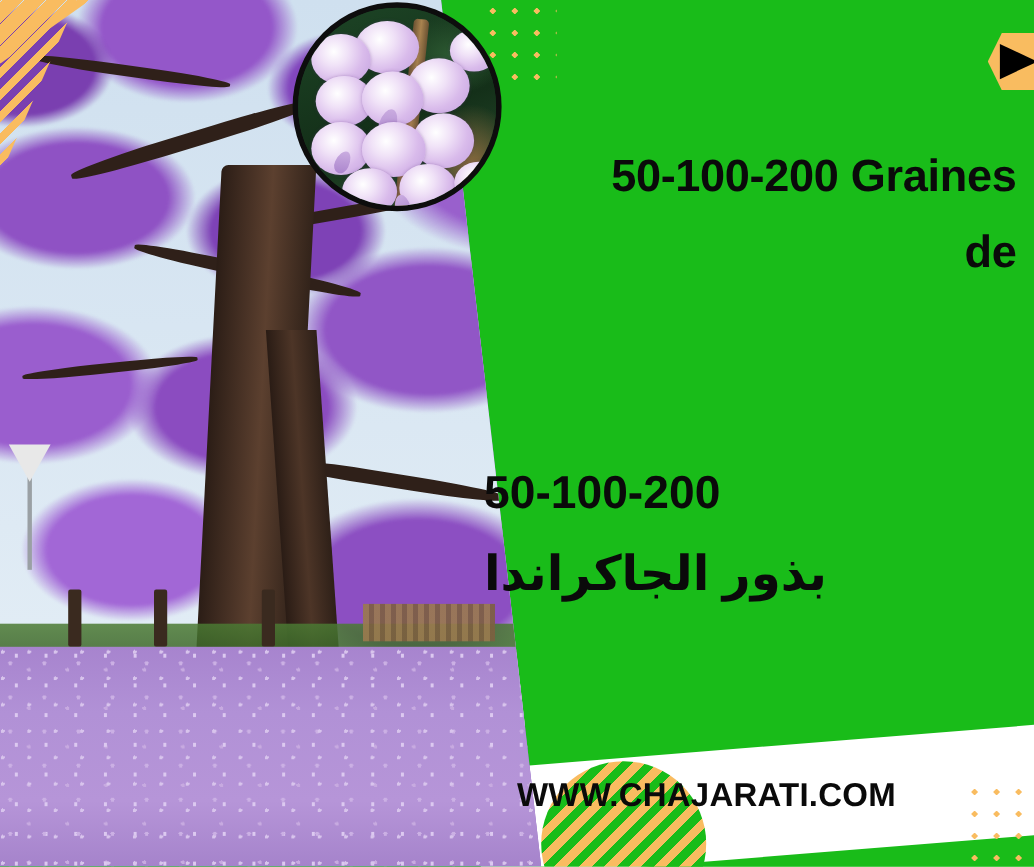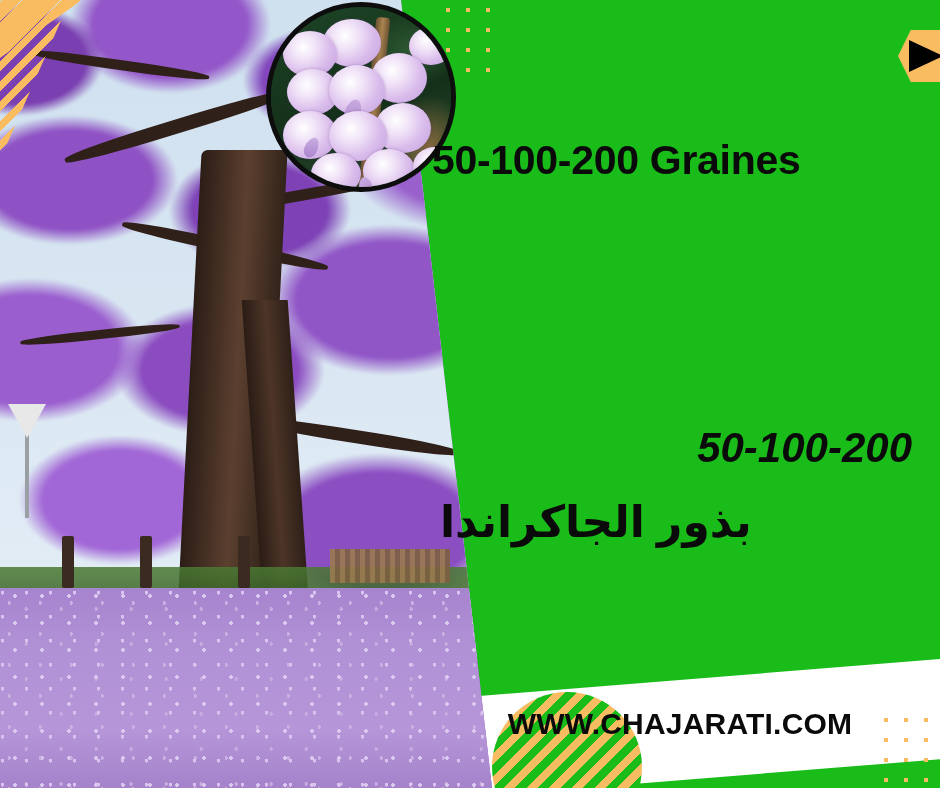--- a/index.html
+++ b/index.html
@@ -213,41 +213,41 @@
     position:absolute;border-radius:50% 50% 50% 50%/60% 60% 40% 40%;
     background:linear-gradient(160deg,#cdb0e2,#a982cc);
   }
   .d1{left:74px;top:92px;width:16px;height:26px;transform:rotate(18deg);}
   .d2{left:88px;top:170px;width:14px;height:22px;transform:rotate(-12deg);}
   .d3{left:34px;top:130px;width:13px;height:21px;transform:rotate(25deg);}
 
   
   .title-fr{
     position:absolute;left:432px;top:126px;width:492px;
-    text-align:left;
+    text-align:right;
     color:#0a0a0a;
     font-size:41px;
     font-weight:bold;
     line-height:1.68;
     letter-spacing:-.3px;
   }
   .title-ar-num{
     position:absolute;left:440px;top:424px;width:472px;
-    text-align:right;color:#0a0a0a;
-    font-size:42px;font-weight:bold;font-style:italic;
+    text-align:left;color:#0a0a0a;
+    font-size:42px;font-weight:bold;
   }
   .title-ar{
     position:absolute;left:440px;top:496px;width:472px;
     text-align:left;color:#0a0a0a;
     font-size:44px;font-weight:bold;
     direction:rtl;
   }
   .website{
     position:absolute;left:470px;top:707px;width:420px;
-    text-align:center;color:#0a0a0a;
+    color:#0a0a0a;
     font-size:30px;font-weight:bold;
     letter-spacing:.2px;
   }
 </style>
 </head>
 <body>
 
 <div class="poster">
 
   <div class="bg-green"></div>
@@ -304,20 +304,21 @@
     <div class="bloom m7"></div>
     <div class="bud d3"></div>
     <div class="bloom m9"></div>
     <div class="bloom m10"></div>
     <div class="bloom m12"></div>
     <div class="bud d2"></div>
   </div>
 
   <div class="title-fr">
     <div>50-100-200  Graines</div>
+    <div>de</div>
   </div>
 
   <div class="title-ar-num">50-100-200</div>
   <div class="title-ar">بذور الجاكراندا</div>
 
   <div class="website">WWW.CHAJARATI.COM</div>
 
 </div>
 
 </body></html>

